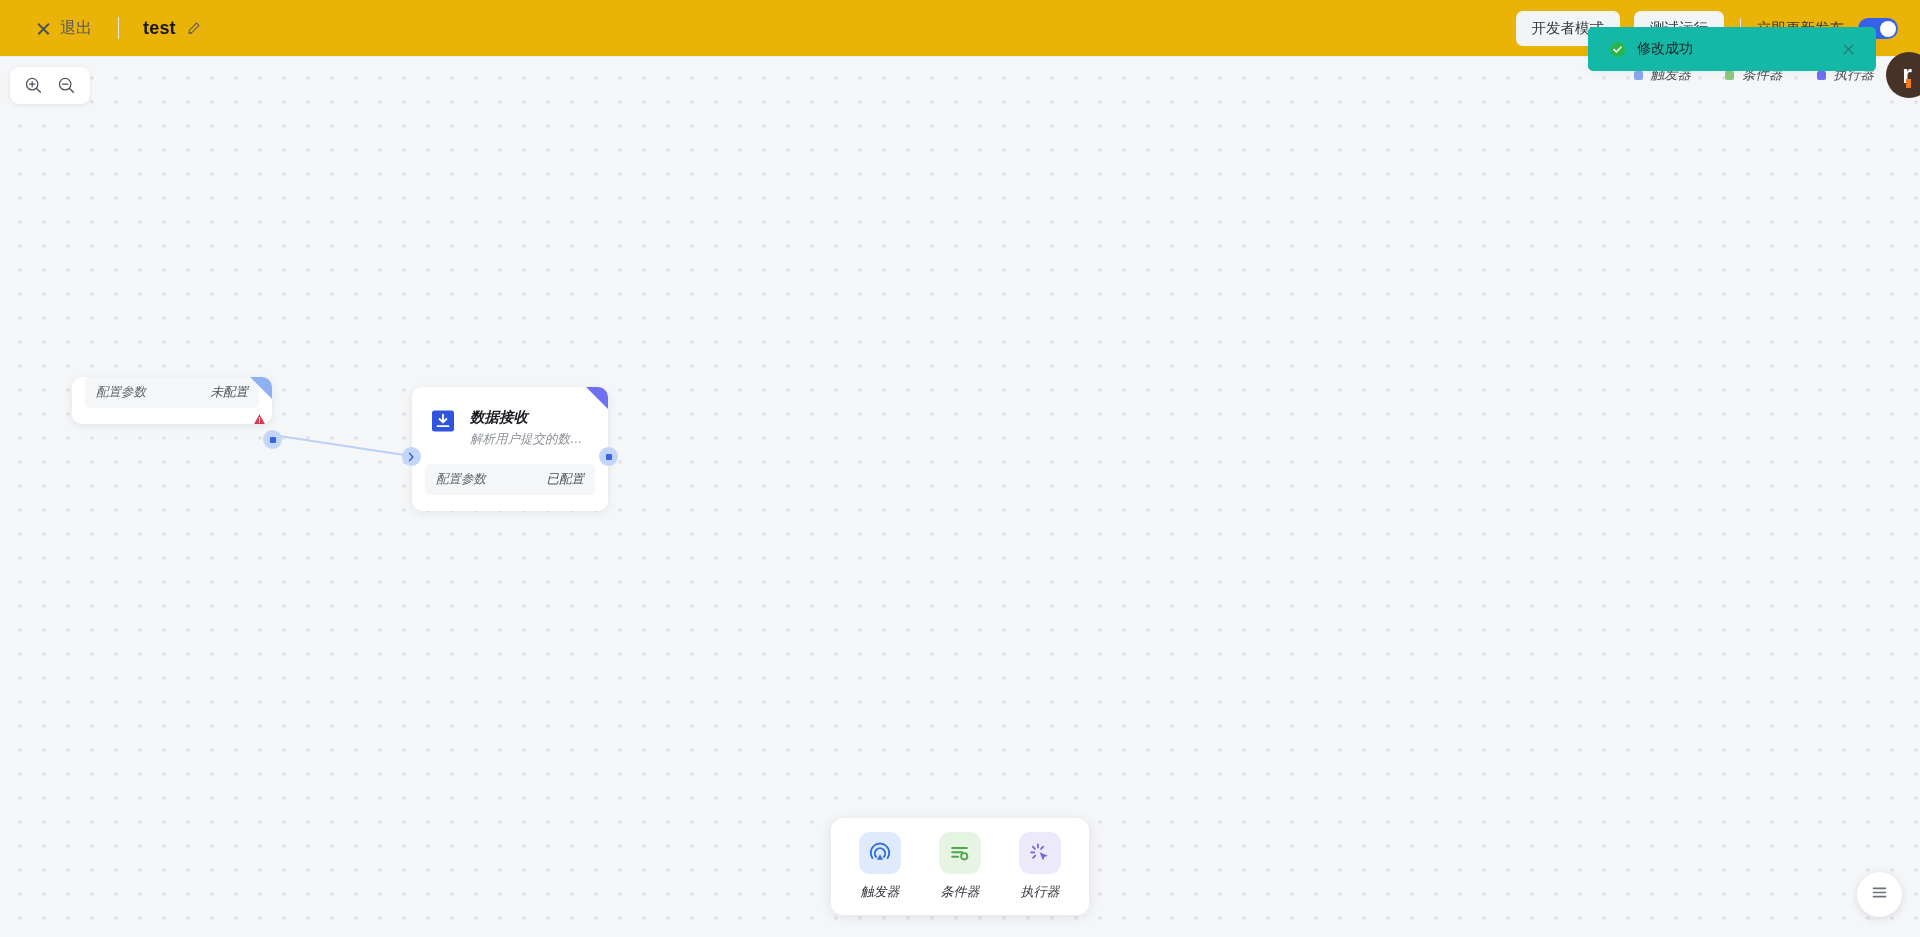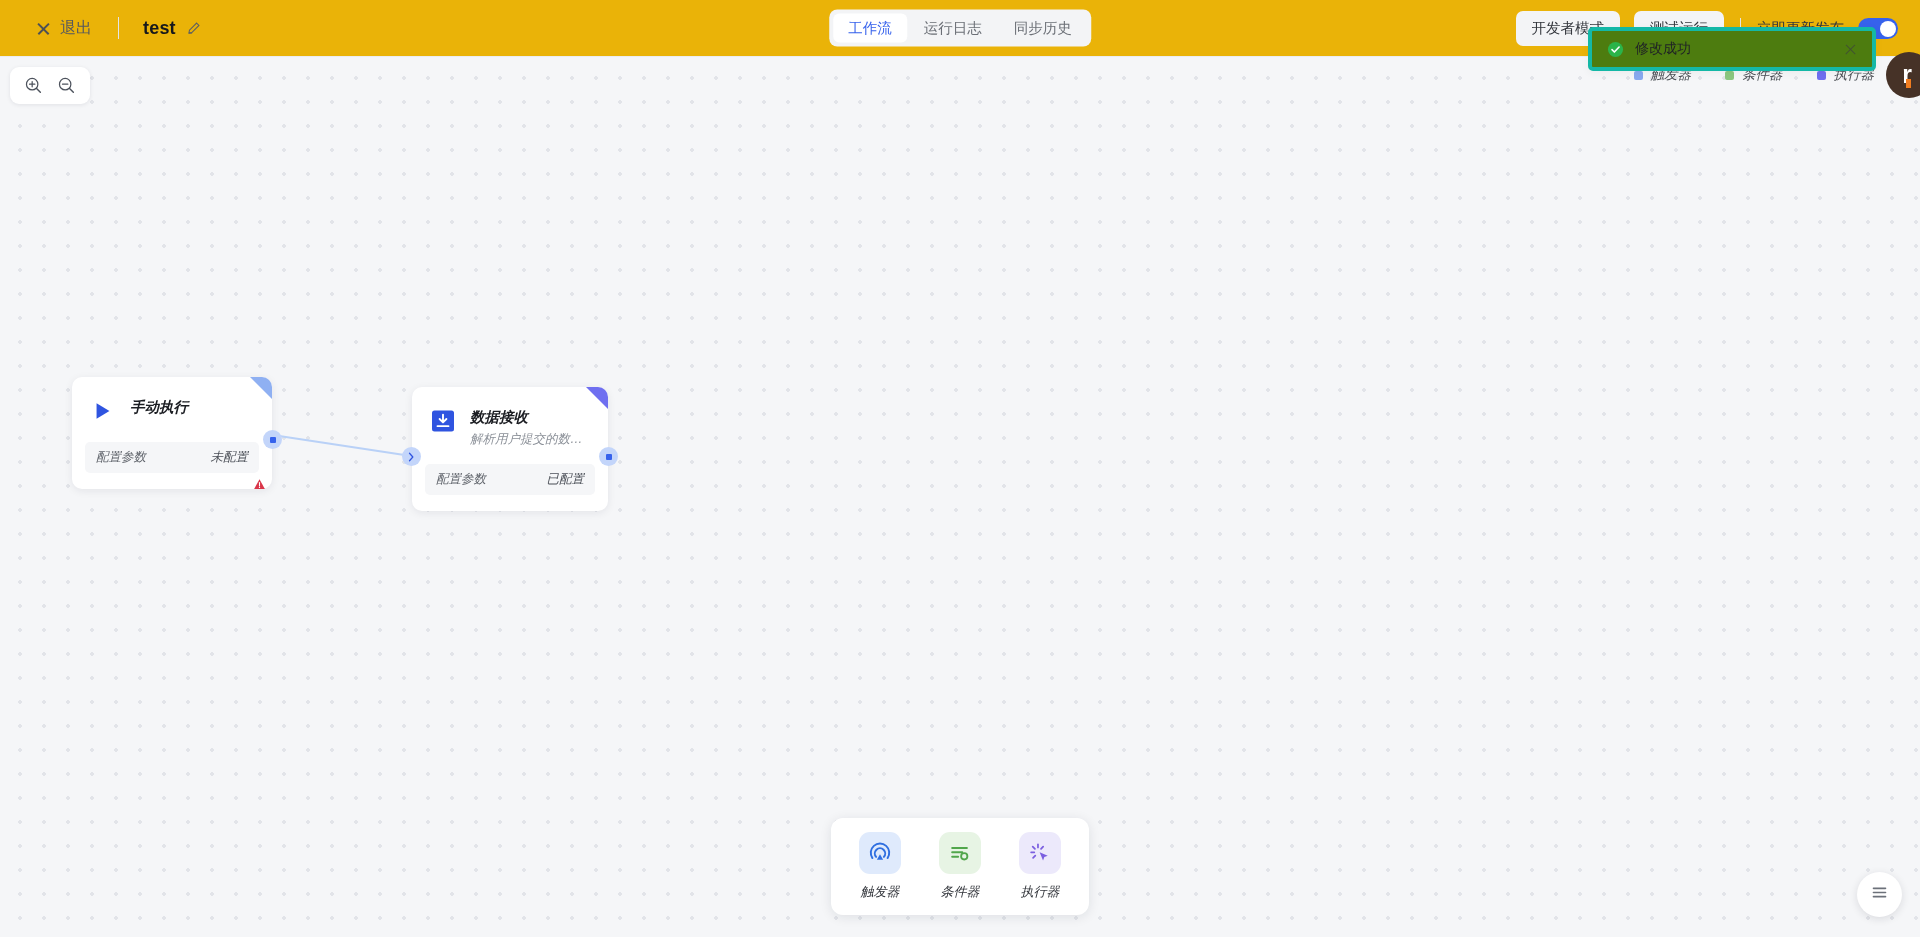--- a/index.html
+++ b/index.html
@@ -189,21 +189,21 @@
     position: absolute; right: 18px; bottom: 20px;
     width: 45px; height: 45px; border-radius: 50%;
     background: #ffffff; box-shadow: 0 2px 9px rgba(22,26,45,.12);
     display: flex; align-items: center; justify-content: center; cursor: pointer;
   }
 
   
   .toast {
     position: absolute; top: 27px; right: 44px;
     width: 288px; height: 44px;
-    background: #4d7c0f; border: 4px solid #14b8a6;
+    background: #14b8a6; border: 6px solid #14b8a6;
     border-radius: 5px;
     display: flex; align-items: center;
     padding: 0 15px;
     z-index: 90;
     box-shadow: 0 2px 8px rgba(30,50,40,.05);
   }
   .toast-check { flex: none; margin-right: 11px; line-height: 0; }
   .toast-text { font-size: 14px; color: #1f2126; flex: 1; }
   .toast-close { cursor: pointer; width: 13px; height: 13px; position: relative; opacity:.65; }
   .toast-close::before, .toast-close::after {
@@ -238,25 +238,20 @@
       <div class="divider-v"></div>
       <span class="doc-title">test</span>
       <span class="pencil-icon">
         <svg width="15" height="15" viewBox="0 0 16 16" fill="none">
           <path d="M11.3 2.2l2.5 2.5-7.6 7.6-3.1.6.6-3.1 7.6-7.6z" stroke="#595d64" stroke-width="1.1" fill="none"></path>
           <path d="M3.1 12.9h3.4" stroke="#595d64" stroke-width="1.1"></path>
         </svg>
       </span>
     </div>
 
-    <div class="tabgroup">
-      <div class="tab active">工作流</div>
-      <div class="tab">运行日志</div>
-      <div class="tab">同步历史</div>
-    </div>
 
     <div class="topbar-right">
       <div class="ghost-btn">开发者模式</div>
       <div class="ghost-btn">测试运行</div>
       <div class="divider-v"></div>
       <span class="pub-label">立即更新发布</span>
       <div class="toggle">
         <div class="knob"></div>
       </div>
     </div>
@@ -296,30 +291,20 @@
       </div>
     </div>
 
     <svg class="edge-svg">
       <path d="M266 377 L411 399" stroke="#b9d1f7" stroke-width="2.1" fill="none"></path>
     </svg>
 
     <div class="node" style="left:72px; top:320px; width:200px;">
       <div class="node-inner">
         <div class="node-corner"></div>
-        <div class="node-head">
-          <span class="node-icon">
-            <svg width="22" height="22" viewBox="0 0 24 24">
-                <path d="M5 3.5l14 8.5-14 8.5z" fill="#2f54e0"></path>
-              </svg>
-          </span>
-          <span class="node-texts">
-            <div class="node-title">手动执行</div>
-          </span>
-        </div>
         <div class="node-row">
           <span class="k">配置参数</span>
           <span class="v">未配置</span>
         </div>
       </div>
       <div class="port port-out">
         <span class="port-sq"></span>
       </div>
       <span class="warn-icon">
         <svg width="13" height="13" viewBox="0 0 16 16">

